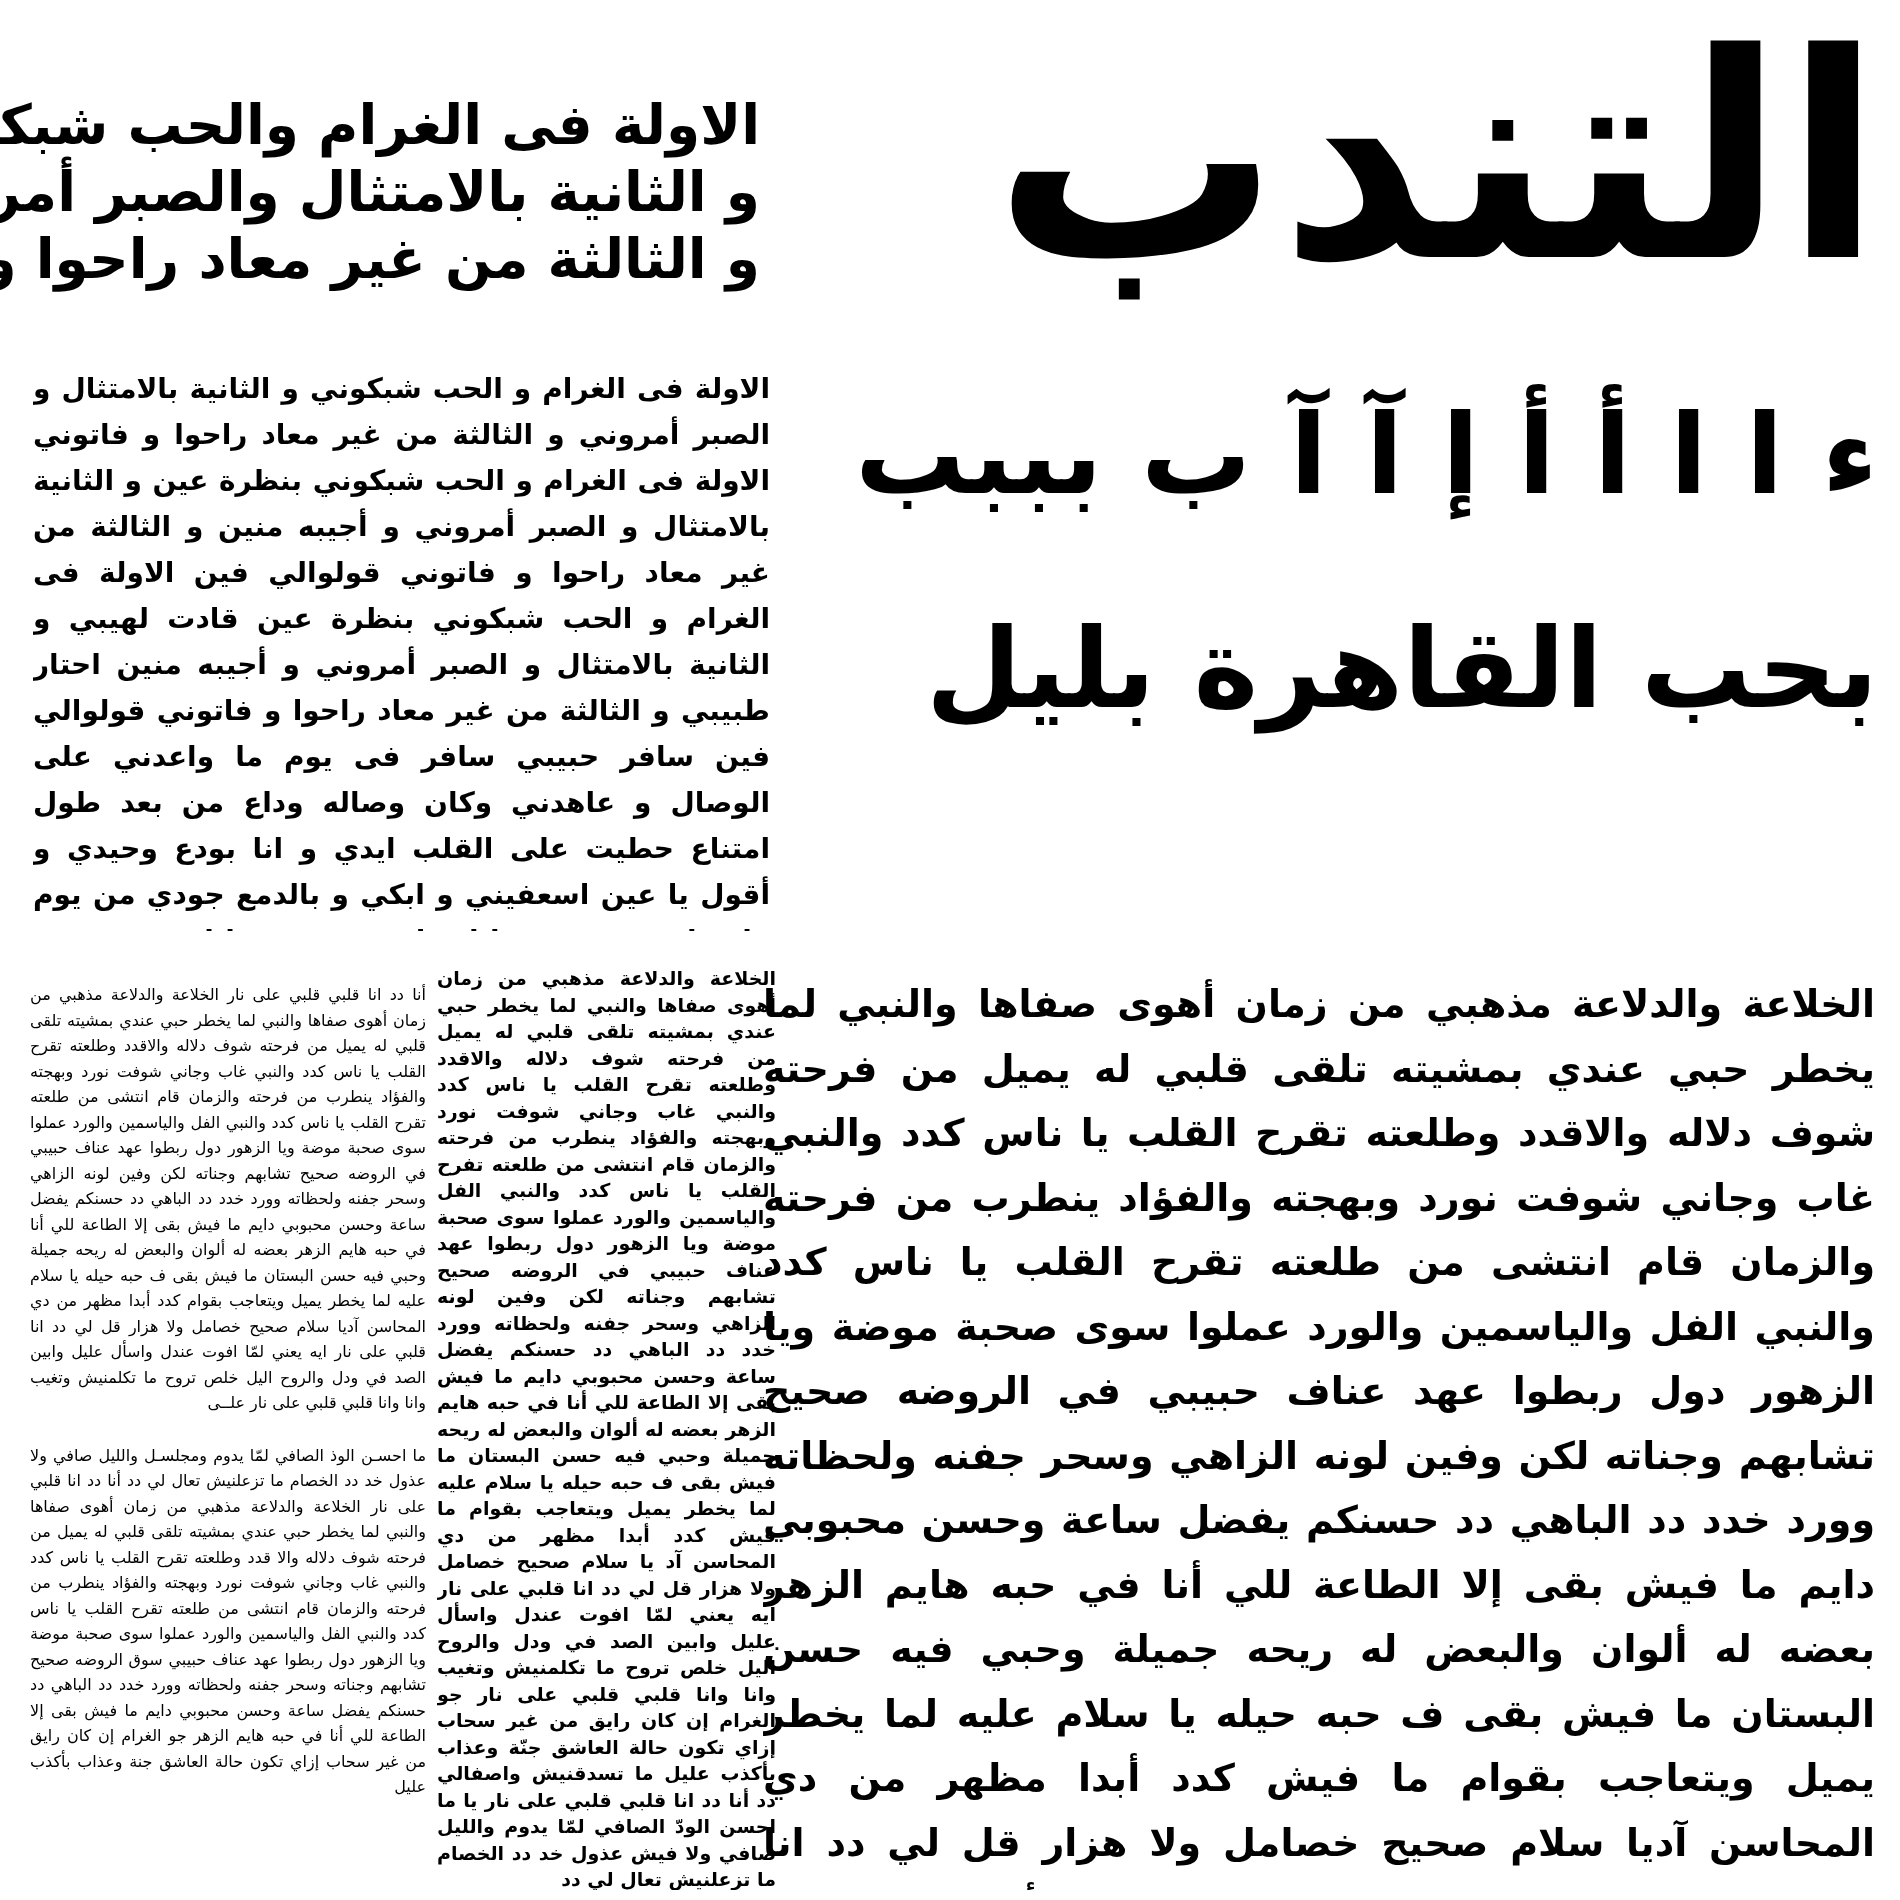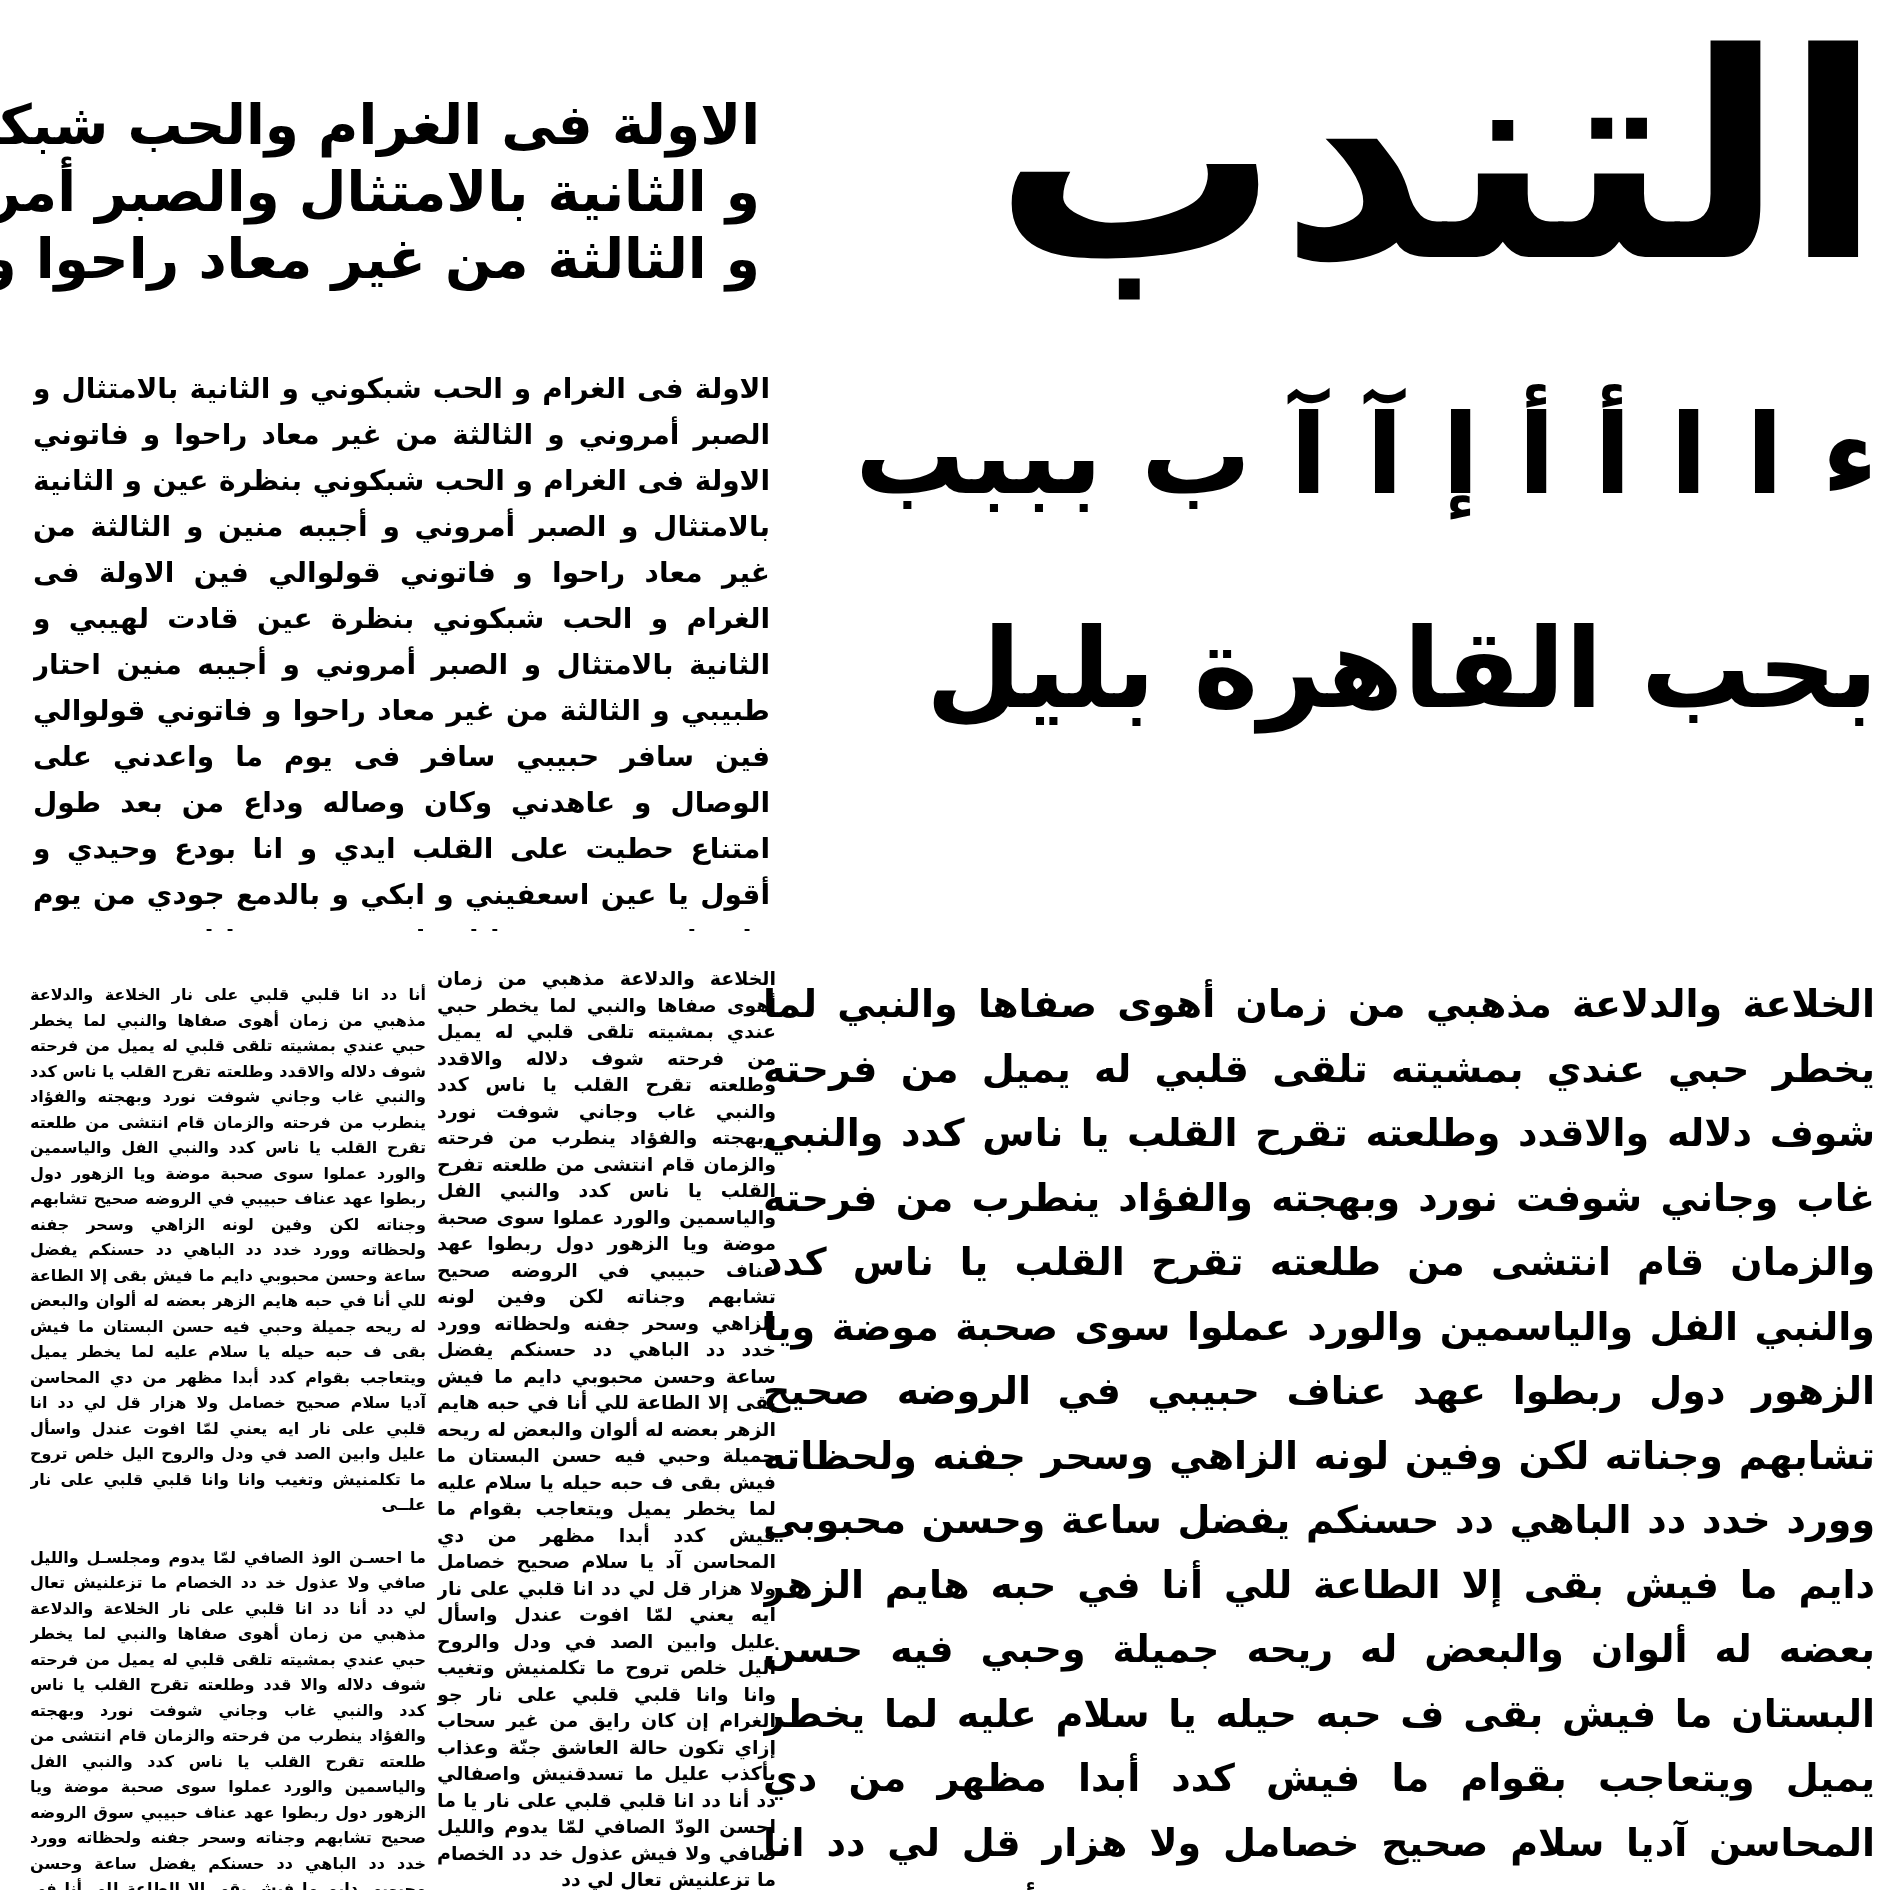--- a/index.html
+++ b/index.html
@@ -83,21 +83,21 @@
   }
 
   
   .col-left {
     top: 982px;
     left: 30px;
     width: 396px;
     height: 908px;
     overflow: hidden;
     font-size: 16px;
-    font-weight: bold;
+    font-weight: normal;
     line-height: 25.5px;
     text-align: justify;
   }
   .col-left p { margin: 0; }
   .col-left p + p { margin-top: 27px; }
 
   .col-mid {
     top: 965px;
     left: 437px;
     width: 339px;

